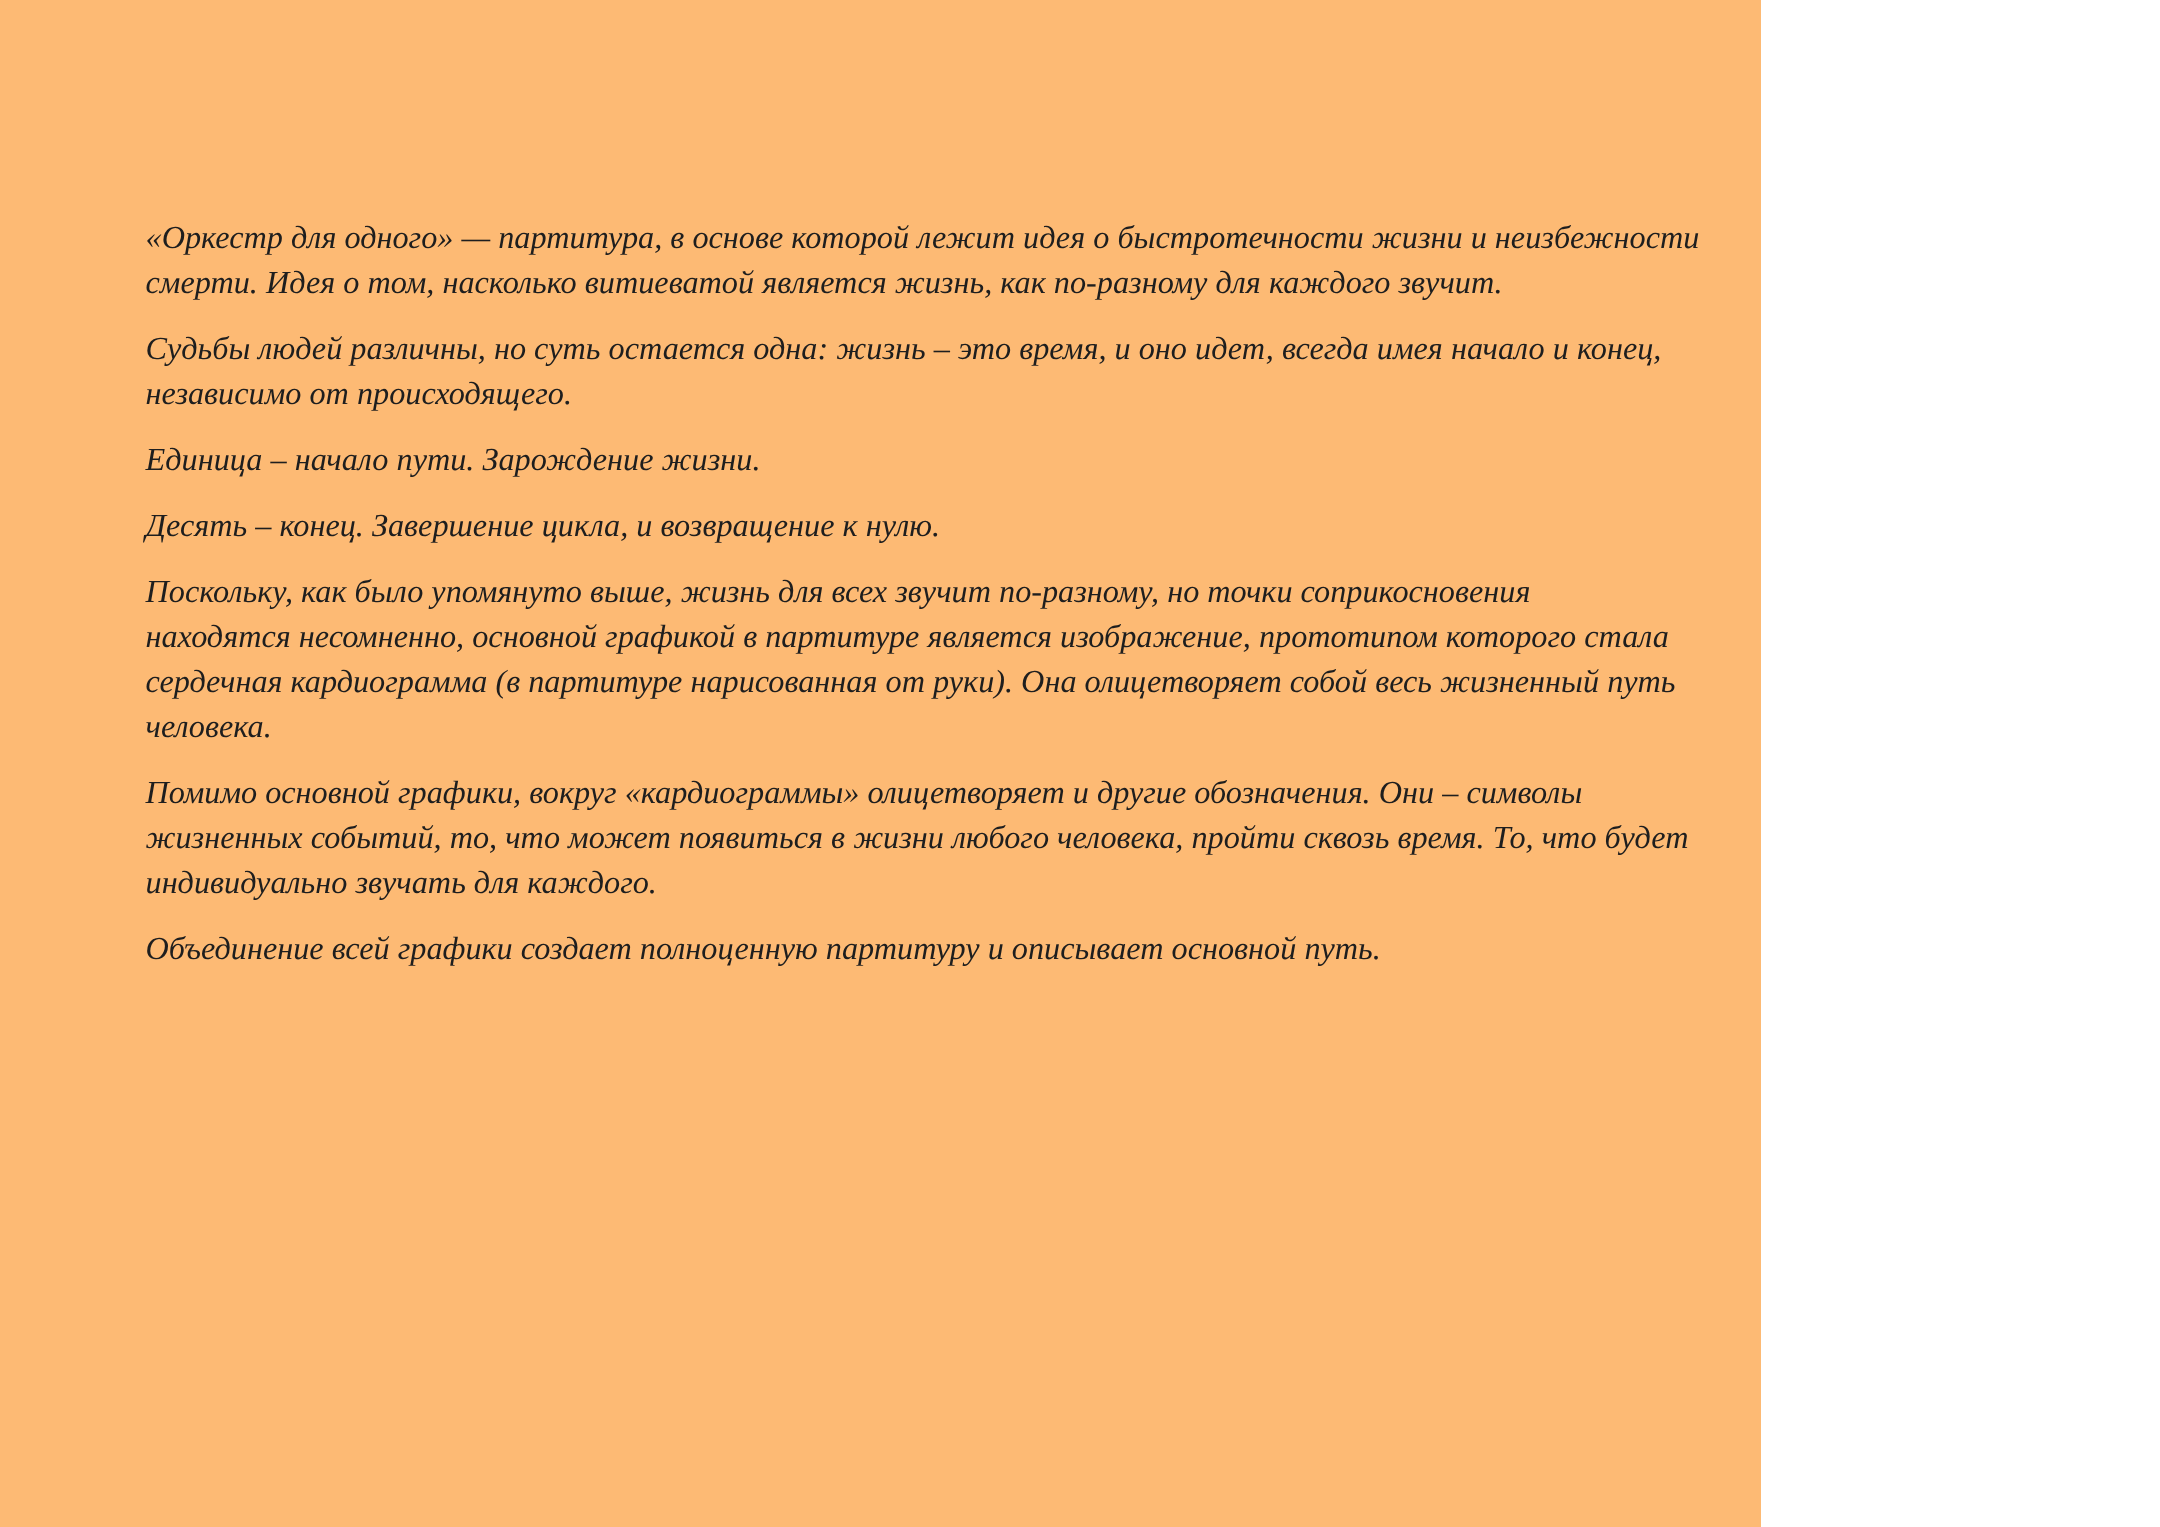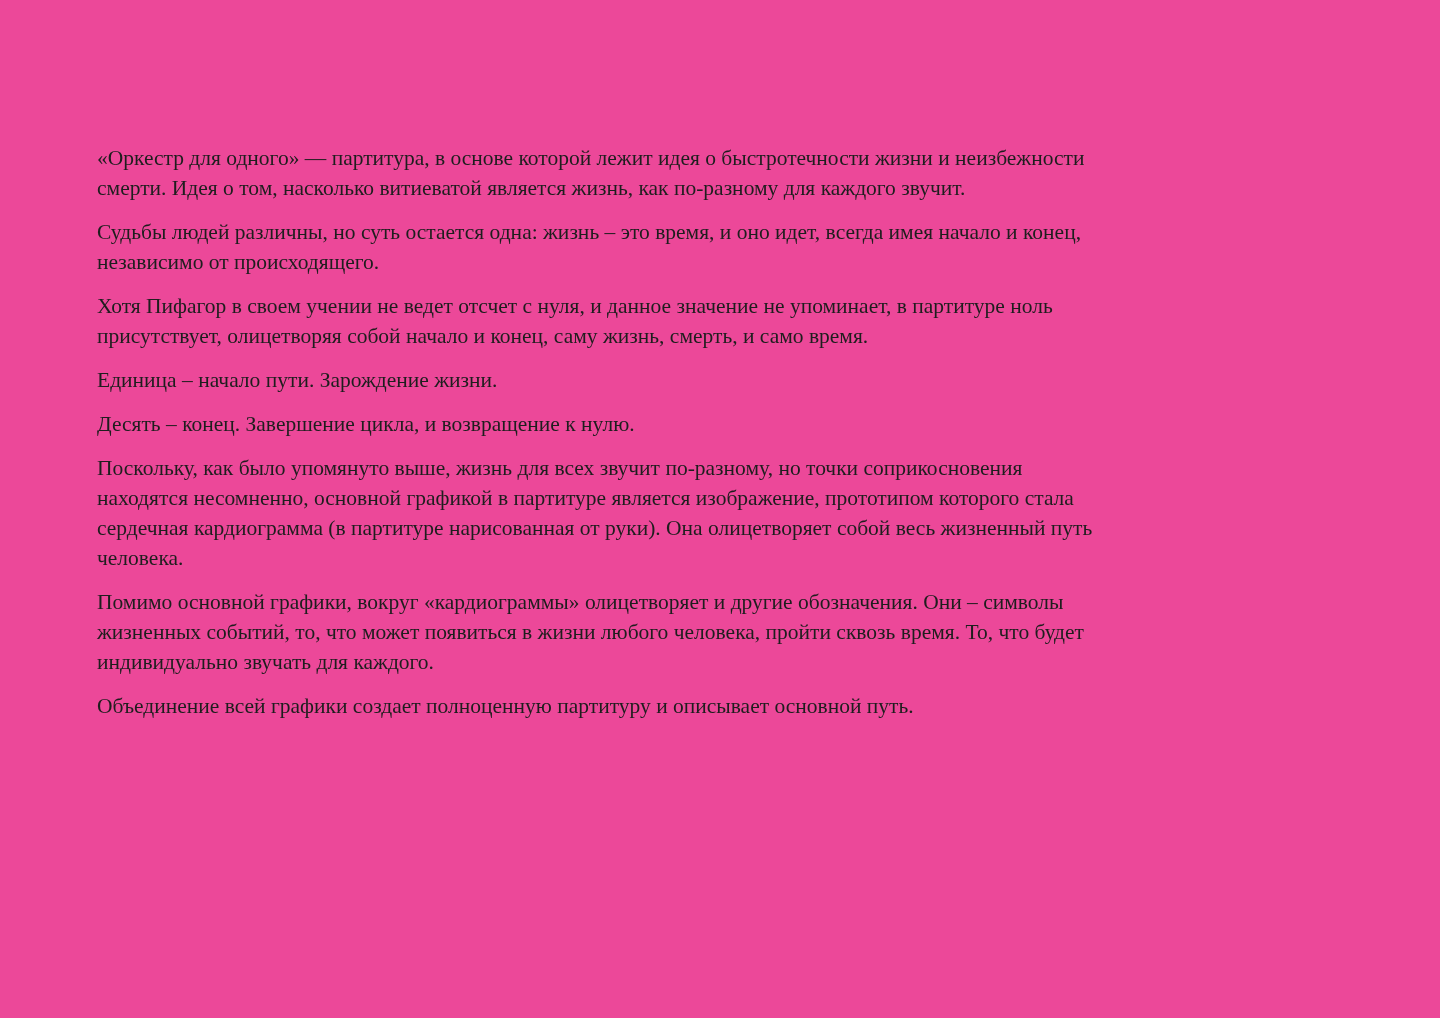--- a/index.html
+++ b/index.html
@@ -2,24 +2,25 @@
 <html lang="ru"><head>
 <meta charset="utf-8">
 <style>
   html, body {
     margin: 0;
     padding: 0;
     background: #ffffff;
   }
   .page {
     position: relative;
-    width: 1440px;
+    width: 1174px;
     height: 1018px;
-    background: #ec4899;
+    background: #fdba74;
     overflow: hidden;
+    font-style: italic;
   }
   .doc-text {
     position: absolute;
     left: 97px;
     top: 143px;
     width: 1235px;
     font-family: "Liberation Serif", "DejaVu Serif", serif;
     font-size: 21.5px;
     line-height: 30px;
     color: #1e1e1e;
@@ -31,22 +32,20 @@
 </style>
 </head>
 <body>
 
 <div class="page">
   <div class="doc-text">
     <p>«Оркестр для одного» — партитура, в основе которой лежит идея о быстротечности жизни и неизбежности
 смерти. Идея о том, насколько витиеватой является жизнь, как по-разному для каждого звучит.</p>
     <p>Судьбы людей различны, но суть остается одна: жизнь – это время, и оно идет, всегда имея начало и конец,
 независимо от происходящего.</p>
-    <p>Хотя Пифагор в своем учении не ведет отсчет с нуля, и данное значение не упоминает, в партитуре ноль
-присутствует, олицетворяя собой начало и конец, саму жизнь, смерть, и само время.</p>
     <p>Единица – начало пути. Зарождение жизни.</p>
     <p>Десять – конец. Завершение цикла, и возвращение к нулю.</p>
     <p>Поскольку, как было упомянуто выше, жизнь для всех звучит по-разному, но точки соприкосновения
 находятся несомненно, основной графикой в партитуре является изображение, прототипом которого стала
 сердечная кардиограмма (в партитуре нарисованная от руки). Она олицетворяет собой весь жизненный путь
 человека.</p>
     <p>Помимо основной графики, вокруг «кардиограммы» олицетворяет и другие обозначения. Они – символы
 жизненных событий, то, что может появиться в жизни любого человека, пройти сквозь время. То, что будет
 индивидуально звучать для каждого.</p>
     <p>Объединение всей графики создает полноценную партитуру и описывает основной путь.</p>

